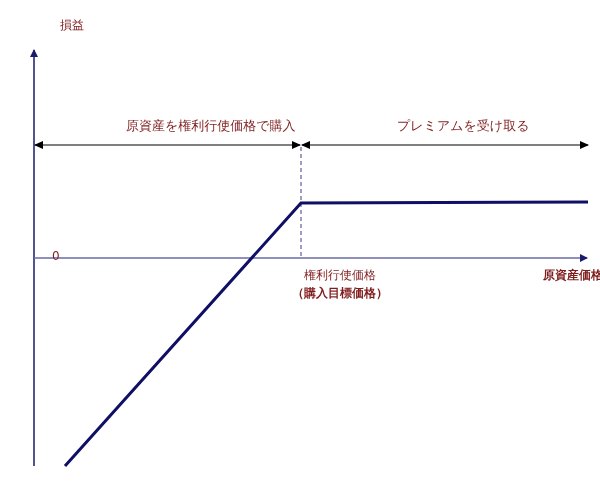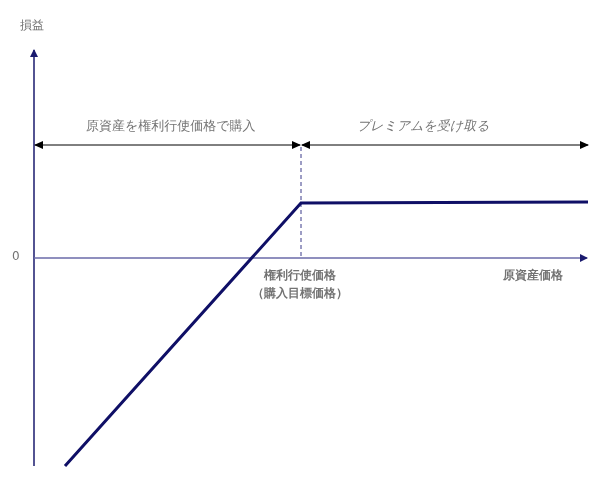--- a/index.html
+++ b/index.html
@@ -1,19 +1,19 @@
 <!DOCTYPE html>
 <html><head>
 <meta charset="utf-8">
 <style>
   html, body { margin: 0; padding: 0; background: #ffffff; }
   body { width: 600px; height: 483px; position: relative; overflow: hidden;
          font-family: "DejaVu Sans", "Liberation Sans", sans-serif; }
   svg { position: absolute; left: 0; top: 0; }
-  .lbl { position: absolute; font-size: 12px; color: #737373; white-space: nowrap; line-height: 14px; }
+  .lbl { position: absolute; font-size: 12px; color: #7f1d1d; white-space: nowrap; line-height: 14px; margin-left: 40px; }
 </style>
 </head>
 <body>
 
 <svg width="600" height="483" viewBox="0 0 600 483">
   <defs>
     <marker id="arrowAxis" markerWidth="8" markerHeight="8" refX="7" refY="4" orient="auto" markerUnits="userSpaceOnUse">
       <path d="M0,0 L8,4 L0,8 Z" fill="#1a1a6e"></path>
     </marker>
     <marker id="arrowBlk" markerWidth="9" markerHeight="8" refX="8" refY="4" orient="auto" markerUnits="userSpaceOnUse">
@@ -32,16 +32,16 @@
   <line x1="302" y1="145" x2="588" y2="145" stroke="#000" stroke-width="1" marker-start="url(#arrowBlkStart)" marker-end="url(#arrowBlk)"></line>
 
   <line x1="301" y1="147" x2="301" y2="258" stroke="#3a3a8a" stroke-width="1" stroke-dasharray="4,3"></line>
 
   <polyline points="65,466 301,203 588,202" fill="none" stroke="#0f0f66" stroke-width="3"></polyline>
 </svg>
 
 <div class="lbl" style="left:20px; top:18px;">損益</div>
 <div class="lbl" style="left:12px; top:249px;">0</div>
 <div class="lbl" style="left:86px; top:119px; font-size:13px;">原資産を権利行使価格で購入</div>
-<div class="lbl" style="left:357px; top:119px; font-size:13px;font-style:italic;">プレミアムを受け取る</div>
-<div class="lbl" style="left:264px; top:268px;font-weight:bold;">権利行使価格</div>
+<div class="lbl" style="left:357px; top:119px; font-size:13px;">プレミアムを受け取る</div>
+<div class="lbl" style="left:264px; top:268px;">権利行使価格</div>
 <div class="lbl" style="left:252px; top:286px;font-weight:bold;">（購入目標価格）</div>
 <div class="lbl" style="left:503px; top:268px;font-weight:bold;">原資産価格</div>
 
 </body></html>

